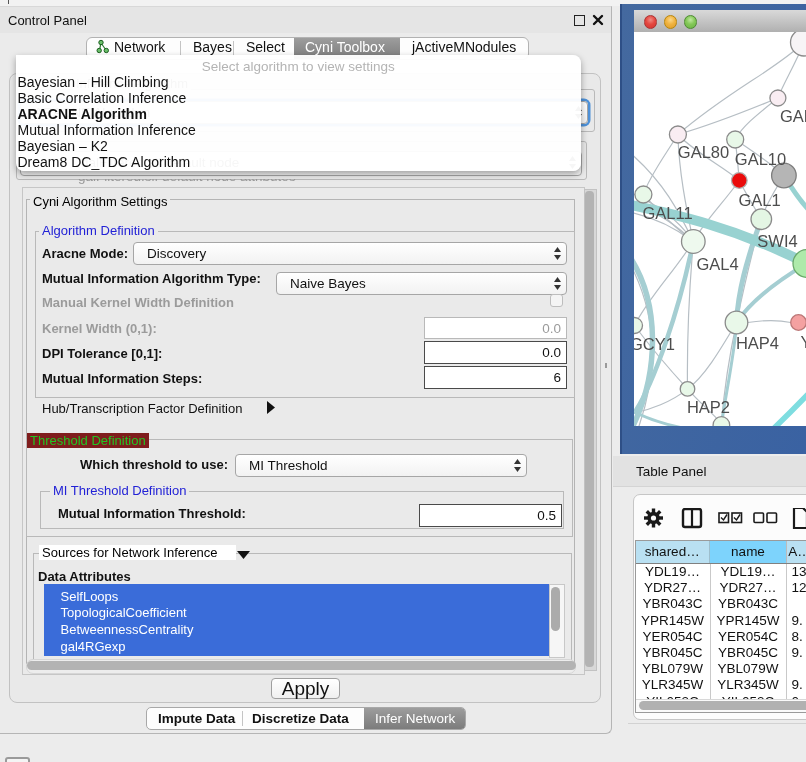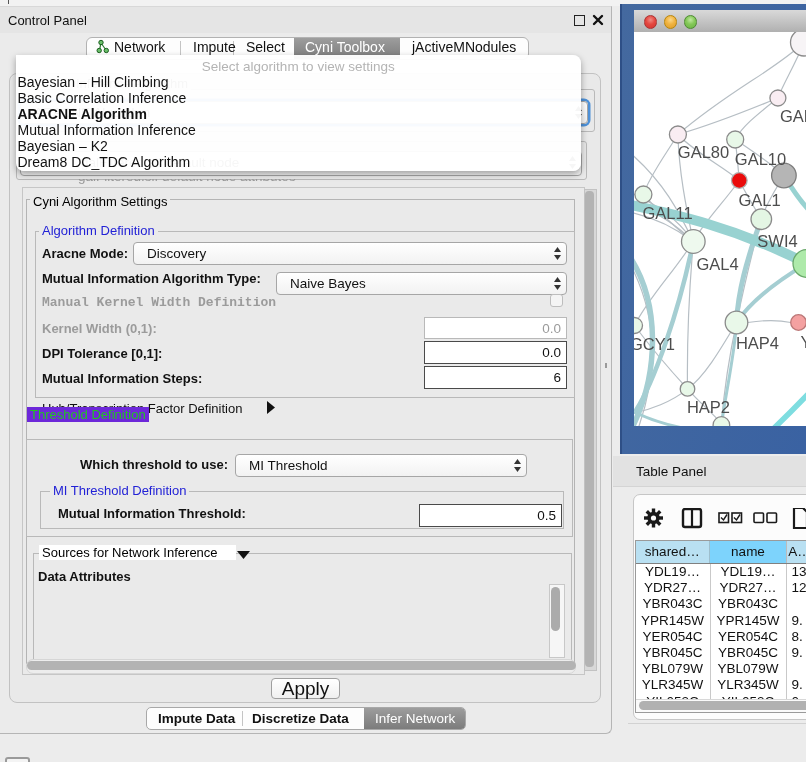--- a/index.html
+++ b/index.html
@@ -48,21 +48,21 @@
      <div class="abs" style="left:146px;top:3px;width:1px;height:15px;background:#c4c4c4;"></div>
   </div>
   <svg class="abs" style="left:96px;top:31.5px;" width="15" height="15">
     <path d="M5,4 L3.5,11 M5,4 L10,11" stroke="#2e7d32" stroke-width="1.2" fill="none"></path>
     <circle cx="5" cy="3.5" r="2.2" fill="#6abf69" stroke="#1b5e20" stroke-width="1"></circle>
     <circle cx="3.2" cy="11.5" r="2.2" fill="#6abf69" stroke="#1b5e20" stroke-width="1"></circle>
     <circle cx="10.3" cy="11.5" r="2.2" fill="#6abf69" stroke="#1b5e20" stroke-width="1"></circle>
   </svg>
   <div class="abs" id="tabtexts" style="left:0;top:32px;width:611px;height:16px;font-size:14px;color:#111;">
     <span class="abs" style="left:114px;">Network</span>
-    <span class="abs" style="left:193px;">Impute</span>
+    <span class="abs" style="left:193px;">Bayes</span>
     <span class="abs" style="left:246px;">Select</span>
     <span class="abs" style="left:305px;color:#fff;">Cyni Toolbox</span>
     <span class="abs" style="left:412px;">jActiveMNodules</span>
   </div>
 
   <div class="abs" style="left:9px;top:66px;width:590px;height:628px;background:#e9e9e9;
        border:1px solid #c2c2c2;border-radius:8px;"></div>
 
   <div class="grp" style="left:16px;top:82px;width:577px;height:41px;border-radius:3px;"></div>
   <div class="grplab" style="left:73px;top:69px;background:#e9e9e9;color:#333;">Inference Algorithm</div>
@@ -113,21 +113,21 @@
   <div class="combo" style="left:276px;top:265px;width:289px;height:21px;">
     <span class="tx">Naive Bayes</span>
     <span class="spin">
         <svg width="9" height="17">
           <path d="M4.5,2 L8,7 L1,7 Z" fill="#333"></path>
           <path d="M4.5,15 L8,10 L1,10 Z" fill="#333"></path>
         </svg>
       </span>
   </div>
 
-  <div class="abs lbl bold gray" style="left:42px;top:288px;font-family:Liberation Mono, monospace;">Manual Kernel Width Definition</div>
+  <div class="abs lbl bold gray" style="left:42px;top:288px;">Manual Kernel Width Definition</div>
   <div class="abs" style="left:550px;top:287px;width:11px;height:11px;border:1px solid #bdbdbd;border-radius:3px;background:#f4f4f4;"></div>
 
   <div class="abs lbl bold gray" style="left:42px;top:314px;">Kernel Width (0,1):</div>
   <div class="tfield" style="left:424px;top:310px;width:141px;height:20px;border-color:#b9b9b9;color:#9b9b9b;">
       <span>0.0</span>
     </div>
 
   <div class="abs lbl bold" style="left:42px;top:338.5px;">DPI Tolerance [0,1]:</div>
   <div class="tfield" style="left:424px;top:334px;width:141px;height:21px;">
       <span>0.0</span>
@@ -137,21 +137,21 @@
   <div class="tfield" style="left:424px;top:359px;width:141px;height:21px;">
       <span>6</span>
     </div>
 
   <div class="abs lbl" style="left:42px;top:394px;">Hub/Transcription Factor Definition</div>
   <svg class="abs" style="left:265px;top:393px;" width="12" height="15">
       <path d="M2,1 L10,7.5 L2,14 Z" fill="#111"></path>
     </svg>
 
   <div class="grp" style="left:26px;top:432px;width:545px;height:96px;"></div>
-  <div class="grplab" style="left:27px;top:400px;background:#6d28d9;color:#22c522;">Threshold Definition</div>
+  <div class="grplab" style="left:27px;top:426px;background:#7f1d1d;color:#22c522;">Threshold Definition</div>
 
   <div class="abs lbl bold" style="right:383px;top:450px;">Which threshold to use:</div>
   <div class="combo" style="left:235px;top:447px;width:290px;height:21px;">
     <span class="tx">MI Threshold</span>
     <span class="spin">
         <svg width="9" height="17">
           <path d="M4.5,2 L8,7 L1,7 Z" fill="#333"></path>
           <path d="M4.5,15 L8,10 L1,10 Z" fill="#333"></path>
         </svg>
       </span>
@@ -165,20 +165,24 @@
     </div>
 
   <div class="grp" style="left:33px;top:546px;width:537px;height:109px;border-bottom:none;"></div>
   <div class="grplab" style="left:39px;top:538px;background:#ffffff;">Sources for Network Inference <span style="display:inline-block;width:12px;"></span></div>
   <svg class="abs" style="left:236px;top:542px;" width="15" height="12">
       <path d="M1,2 L14,2 L7.5,10 Z" fill="#111"></path>
     </svg>
 
   <div class="abs lbl bold" style="left:38px;top:561.5px;">Data Attributes</div>
 
+  <div class="abs" style="left:43.5px;top:577px;width:505px;height:72px;background:#3a6cd9;color:#fff;
+       font-size:13px;overflow:hidden;">
+    <div style="padding:4.5px 0 0 17px;line-height:16.7px;">SelfLoops<br>TopologicalCoefficient<br>BetweennessCentrality<br>gal4RGexp</div>
+  </div>
   <div class="abs" style="left:548.5px;top:577px;width:14px;height:72px;background:#f6f6f6;border:1px solid #c8c8c8;"></div>
   <div class="abs" style="left:551px;top:580px;width:9px;height:44px;background:#ababab;border-radius:5px;"></div>
 
   <div class="abs" style="left:26px;top:652px;width:548px;height:13px;background:#ededed;border:1px solid #d6d6d6;border-radius:7px;"></div>
   <div class="abs" style="left:27px;top:654px;width:549px;height:9px;background:#b3b3b3;border-radius:5px;"></div>
 
   <div class="abs" style="left:584px;top:182px;width:11px;height:480px;background:#d8d8d8;border:1px solid #c2c2c2;"></div>
   <div class="abs" style="left:585px;top:184px;width:9px;height:476px;background:#b3b3b3;border-radius:4px;"></div>
 
   <div class="abs" style="left:271px;top:671px;width:67px;height:19px;background:linear-gradient(#ffffff,#f0f0f0);

